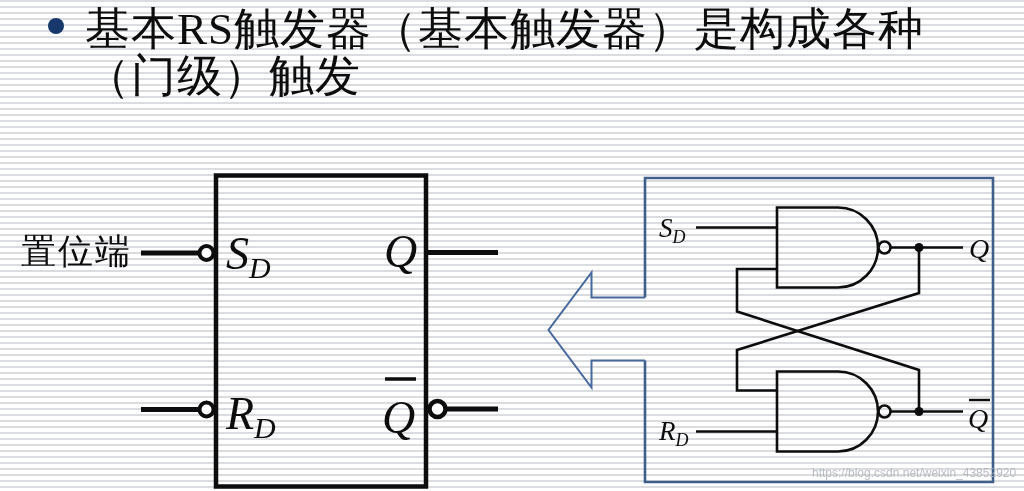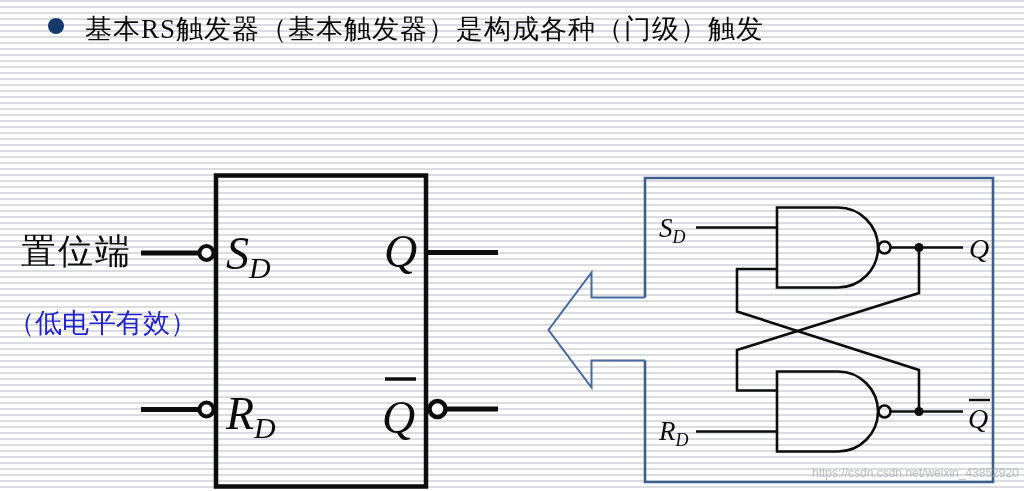--- a/index.html
+++ b/index.html
@@ -8,42 +8,41 @@
   .slide{position:relative;width:1024px;height:491px;
     background:
       repeating-linear-gradient(180deg,
         rgba(214,216,219,.9) 0px, rgba(214,216,219,.9) 1.6px,
         #ffffff 1.6px, #ffffff 6px),
       #ffffff;}
   
   .bullet-dot{position:absolute;left:48px;top:18px;width:16px;height:16px;
     border-radius:50%;background:#17386b;}
   .bullet-text{position:absolute;left:85px;top:6px;width:900px;
-    font-size:27px;line-height:47px;color:#0d0d0d;letter-spacing:1px;}
+    font-size:45px;line-height:47px;color:#0d0d0d;letter-spacing:1px;}
   
   .lbl{position:absolute;color:#0d0d0d;font-size:35px;line-height:1;letter-spacing:2px;}
   .note{position:absolute;color:#2222cc;font-size:27px;line-height:1;}
   .watermark{position:absolute;left:812px;top:466px;width:205px;
     font-family:"Liberation Sans","DejaVu Sans",sans-serif;
     font-size:12px;color:#a9aeb6;opacity:.8;white-space:nowrap;}
   svg{position:absolute;left:0;top:0;}
   svg text{font-family:"Liberation Serif","DejaVu Serif",serif;font-style:italic;}
 </style>
 </head>
 <body>
 
 <div class="slide">
 
   <span class="bullet-dot"></span>
   <div class="bullet-text">
     <div>基本RS触发器（基本触发器）是构成各种（门级）触发</div>
   </div>
 
   <div class="lbl" style="left:21px;top:234px">置位端</div>
-  <div class="note" style="left:8px;top:310px">（低电平有效）</div>
 
   <svg width="1024" height="491" viewBox="0 0 1024 491">
 
     <g>
       <rect x="216" y="175.5" width="210" height="311" fill="none" stroke="#0d0d0d" stroke-width="4.5"></rect>
 
       <line x1="141" y1="253" x2="199" y2="253" stroke="#0d0d0d" stroke-width="5"></line>
       <circle cx="206.5" cy="253" r="7" fill="#ffffff" stroke="#0d0d0d" stroke-width="4"></circle>
 
       <line x1="141" y1="409.5" x2="199" y2="409.5" stroke="#0d0d0d" stroke-width="5"></line>
@@ -87,14 +86,14 @@
     <text x="659" y="237" font-size="27" fill="#0d0d0d"><tspan>S</tspan><tspan dy="6" font-size="18">D</tspan></text>
 
     <text x="659" y="440" font-size="27" fill="#0d0d0d"><tspan>R</tspan><tspan dy="6" font-size="18">D</tspan></text>
 
     <text x="969" y="258" font-size="28" fill="#0d0d0d"><tspan>Q</tspan></text>
 
     <line x1="969" y1="400" x2="990" y2="400" stroke="#0d0d0d" stroke-width="2.4"></line>
     <text x="968" y="428" font-size="28" fill="#0d0d0d"><tspan>Q</tspan></text>
   </svg>
 
-  <div class="watermark">https://csdn.csdn.net/weixin_43852920</div>
+  <div class="watermark">https://blog.csdn.net/weixin_43852920</div>
 </div>
 
 </body></html>

